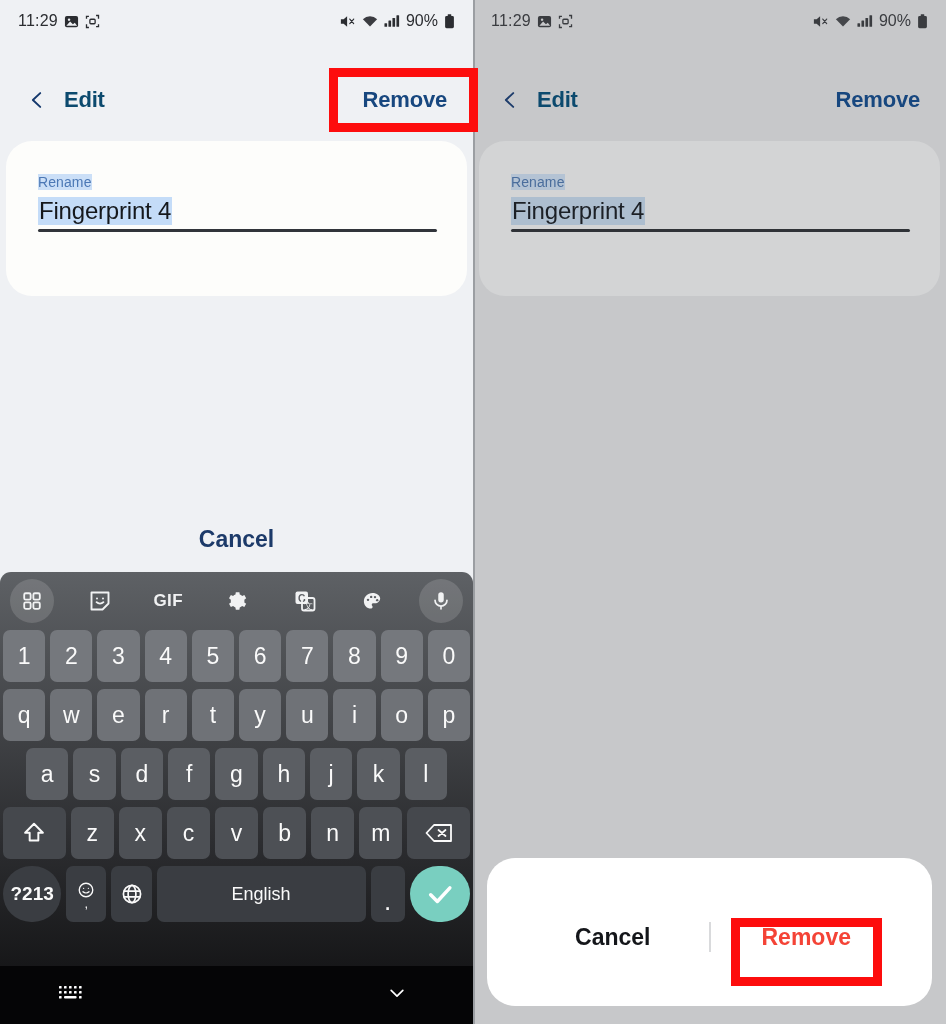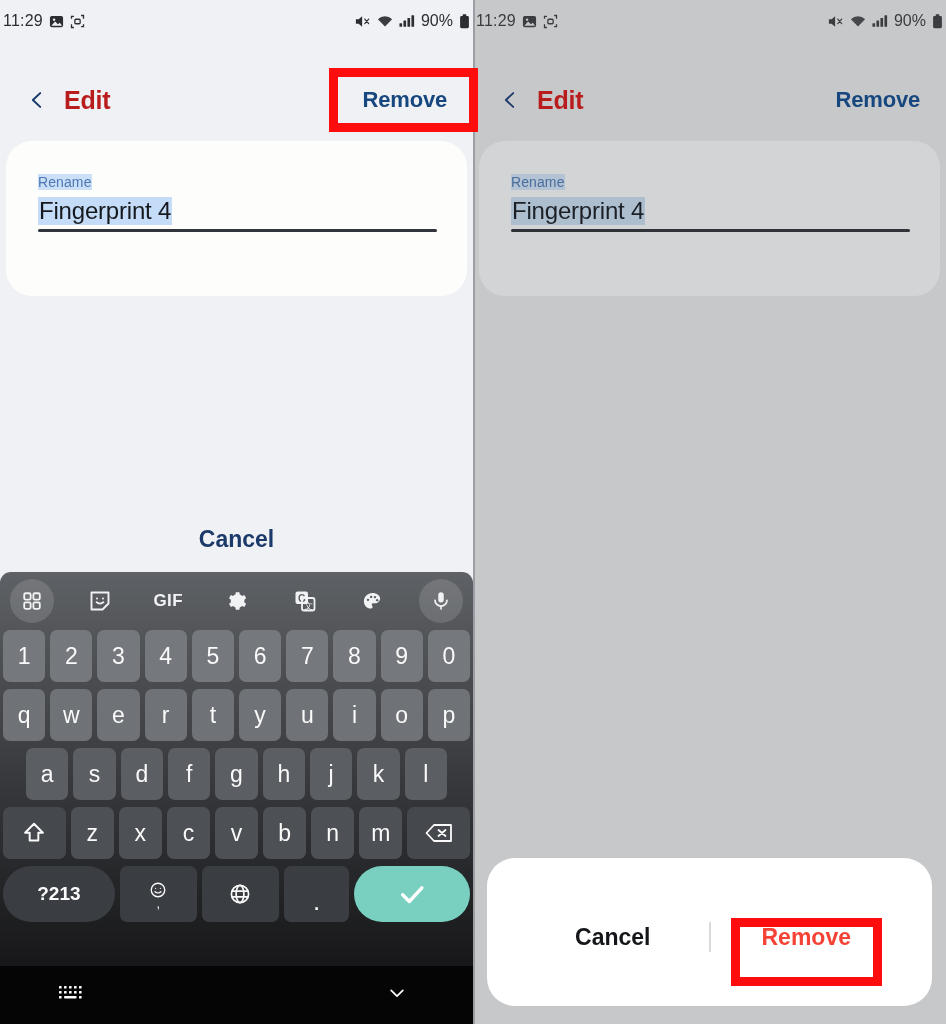--- a/index.html
+++ b/index.html
@@ -17,37 +17,37 @@
   .panel.right { background: #c7c8ca; }
   .panel.right::after {
     content: ""; position: absolute; left: 0; top: 0; width: 2px; height: 100%;
     background: #9b9ea2;
   }
 
   
   .statusbar {
     position: absolute; top: 0; left: 0; width: 100%; height: 42px;
     display: flex; align-items: center; justify-content: space-between;
-    padding: 0 3px;
+    padding: 0 18px;
   }
   .sb-left, .sb-right { display: flex; align-items: center; gap: 6px; }
   .sb-time { font-size: 16px; font-weight: 500; color: #2b2d31; letter-spacing: .2px; }
   .panel.right .sb-time { color: #3a3c40; }
   .sb-ico { display: inline-flex; align-items: center; }
   .sb-batt-text { font-size: 16px; font-weight: 400; color: #2b2d31; }
   .panel.right .sb-batt-text { color: #3a3c40; }
 
   
   .appbar {
     position: absolute; top: 64px; left: 0; width: 100%; height: 72px;
     display: flex; align-items: center; padding: 0 26px;
   }
   .back-chevron { width: 22px; height: 22px; flex: none; margin-right: 16px; cursor: pointer; }
   .appbar-title {
-    font-size: 25px; font-weight: bold; color: #b91c1c; letter-spacing: -0.2px;
+    font-size: 22px; font-weight: bold; color: #0c4a6e; letter-spacing: -0.2px;
   }
   .appbar-action {
     margin-left: auto; font-size: 22px; font-weight: bold; color: #17477f;
     letter-spacing: -0.2px; cursor: pointer;
   }
 
   
   .card {
     position: absolute; top: 141px; left: 6px; width: 461px; height: 155px;
     background: #fdfdfb; border-radius: 26px;
@@ -356,20 +356,21 @@
           </svg>
           <span class="emoji-comma">,</span>
         </span>
         <span class="key k-globe">
           <svg width="24" height="24" viewBox="0 0 24 24" fill="none" stroke="#fafafa" stroke-width="1.7">
             <circle cx="12" cy="12" r="8.6"></circle>
             <ellipse cx="12" cy="12" rx="3.9" ry="8.6"></ellipse>
             <path d="M3.6 9.2h16.8M3.6 14.8h16.8"></path>
           </svg>
         </span>
+        <span class="key k-space">English</span>
         <span class="key k-dot">.</span>
         <span class="key k-enter">
           <svg width="32" height="32" viewBox="0 0 24 24" fill="none" stroke="#ffffff" stroke-width="2.6" stroke-linecap="round" stroke-linejoin="round">
               <path d="M5 12.6 10 17.6 19.4 7.4"></path>
             </svg>
         </span>
       </div>
     </div>
 
     <div class="navbar">

